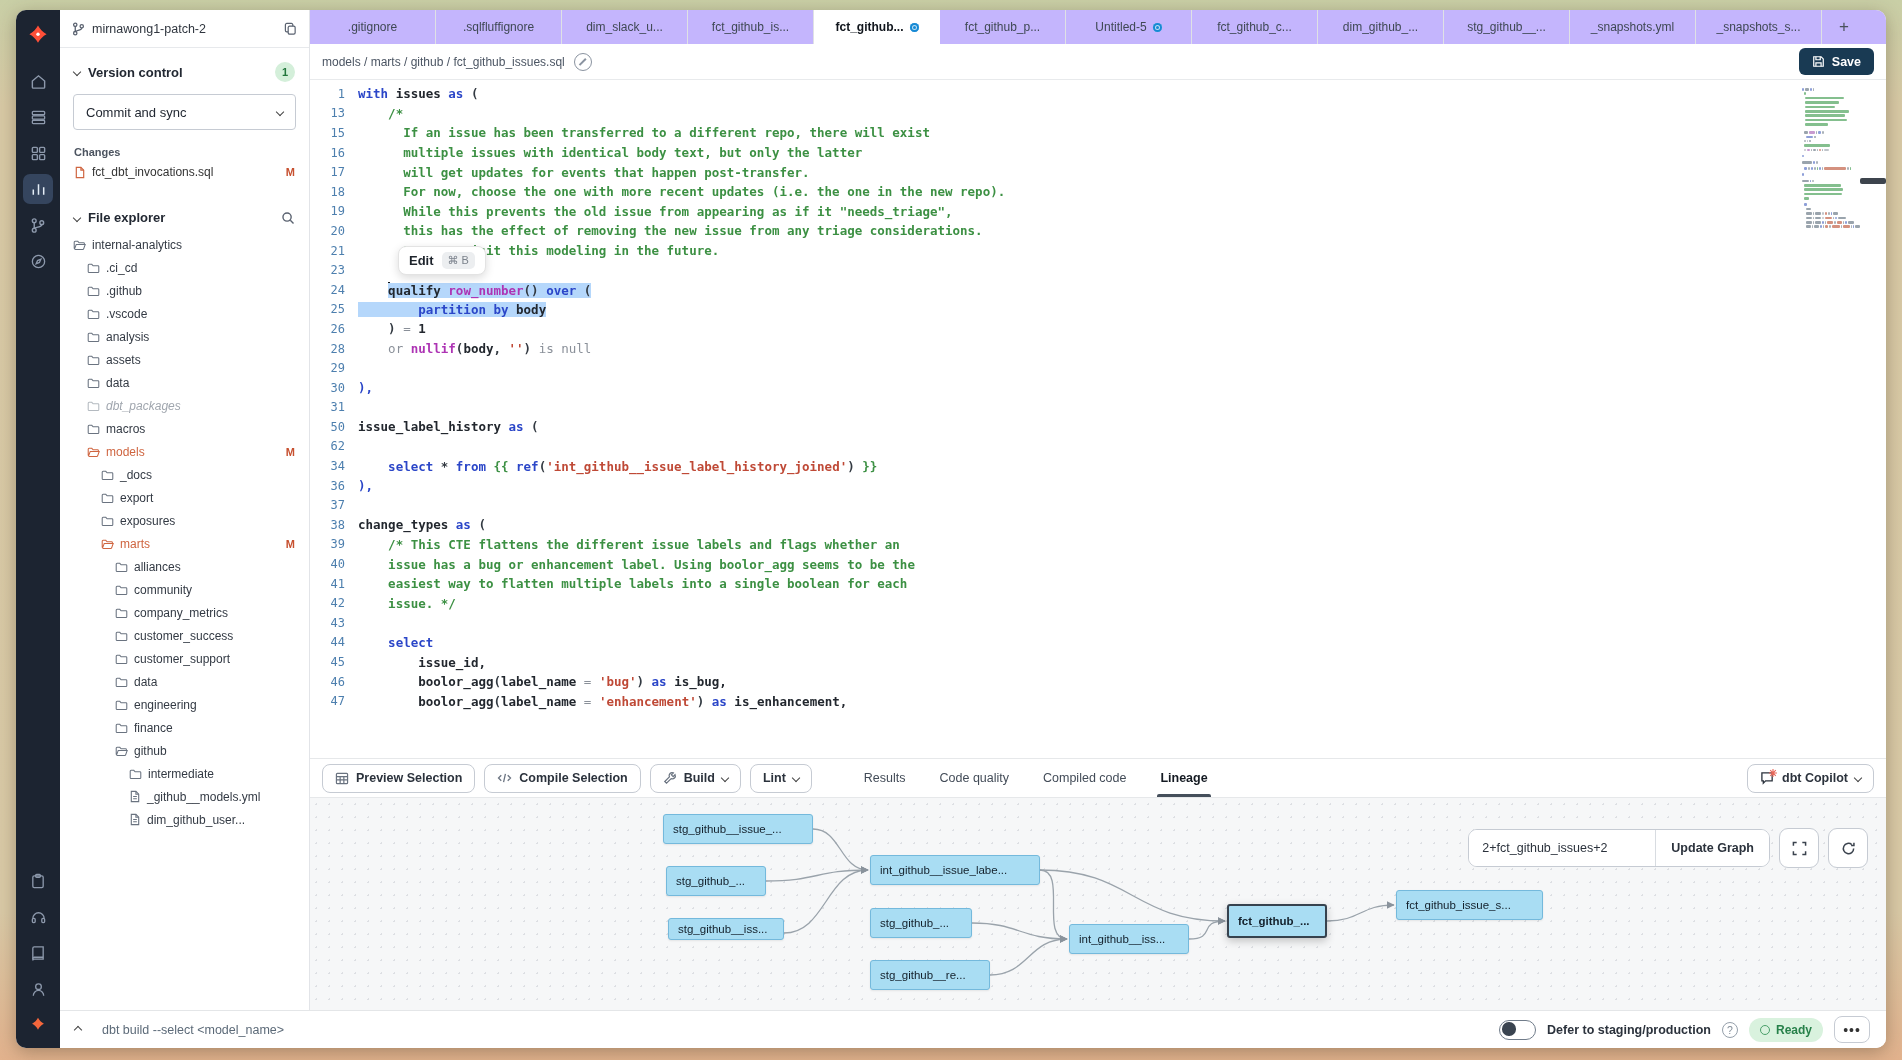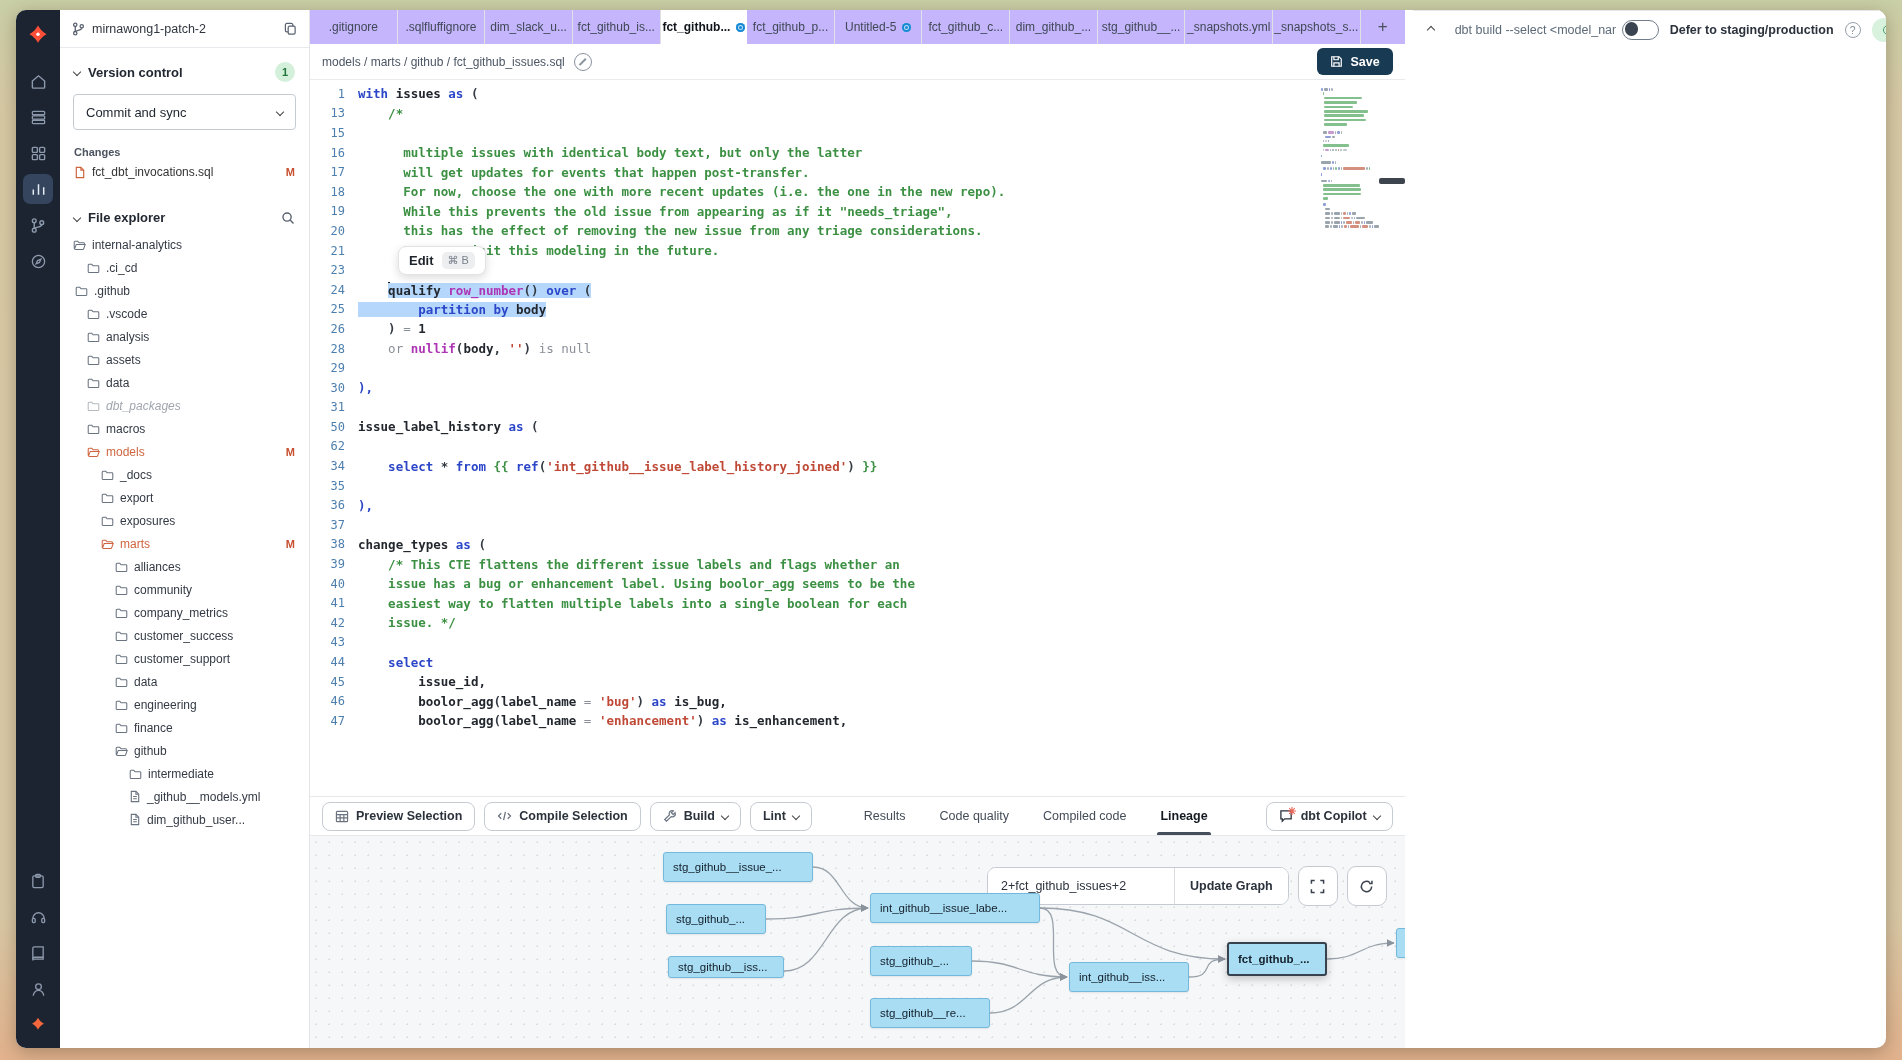--- a/index.html
+++ b/index.html
@@ -13,21 +13,21 @@
   
   .rail { width:44px; background:#1c2431; display:flex; flex-direction:column; align-items:center;
     padding:10px 0 8px; gap:6px; flex:none; }
   .rail .ric { width:30px; height:30px; border-radius:7px; display:flex; align-items:center; justify-content:center;
     color:#8d99ac; cursor:pointer; flex:none; }
   .rail .ric.active { background:#35455e; color:#e4edf6; }
   .rail .spacer { flex:1; }
   .rail .logo { margin-bottom:10px; }
 
   
-  .colwrap { flex:1; display:flex; flex-direction:row; min-width:0;gap:8px; }
+  .colwrap { flex:1; display:flex; flex-direction:column; min-width:0; }
   .content-row { flex:1; display:flex; min-height:0; }
 
   
   .sidebar { width:250px; flex:none; border-right:1px solid #e2e4e8; display:flex; flex-direction:column; background:#fff; overflow:hidden; }
   .branch-row { height:38px; border-bottom:1px solid #e7e9ec; display:flex; align-items:center; gap:7px; padding:0 12px; flex:none; }
   .branch-row .bname { font-size:12.5px; color:#30363f; flex:1; white-space:nowrap; overflow:hidden; }
   .icb { color:#6a7380; display:inline-flex; }
   .vc-header, .fe-header { display:flex; align-items:center; gap:8px; padding:14px 14px 6px; font-size:13px; font-weight:bold; color:#222832; }
   .fe-header { margin-top:14px; }
   .badge-green { margin-left:auto; width:20px; height:20px; border-radius:50%; background:#d4efda; color:#22763c;
@@ -278,21 +278,21 @@
               <span>internal-analytics</span>
             </div>
             <div class="trow" style="padding-left: 27px;">
               <span class="tic">
                 <svg width="13" height="12" viewBox="0 0 16 14" fill="none" stroke="currentColor" stroke-width="1.3">
                   <path d="M1.5 3.5a1 1 0 0 1 1-1h3.4l1.6 1.8h6a1 1 0 0 1 1 1v6.2a1 1 0 0 1-1 1h-11a1 1 0 0 1-1-1z"></path>
                 </svg>
               </span>
               <span>.ci_cd</span>
             </div>
-            <div class="trow" style="padding-left: 15px;">
+            <div class="trow" style="padding-left: 27px;">
               <span class="tic">
                 <svg width="13" height="12" viewBox="0 0 16 14" fill="none" stroke="currentColor" stroke-width="1.3">
                   <path d="M1.5 3.5a1 1 0 0 1 1-1h3.4l1.6 1.8h6a1 1 0 0 1 1 1v6.2a1 1 0 0 1-1 1h-11a1 1 0 0 1-1-1z"></path>
                 </svg>
               </span>
               <span>.github</span>
             </div>
             <div class="trow" style="padding-left: 27px;">
               <span class="tic">
                 <svg width="13" height="12" viewBox="0 0 16 14" fill="none" stroke="currentColor" stroke-width="1.3">
@@ -718,20 +718,21 @@
         <div class="cline">
               <span class="gut">1</span>
               <span class="ctext"><span class="tk-kw">with</span><span class="tk-id"> issues</span><span class="tk-kw"> as</span><span class="tk-pln"> (</span></span>
             </div>
             <div class="cline">
               <span class="gut">13</span>
               <span class="ctext">    <span class="tk-com">/*</span></span>
             </div>
             <div class="cline">
               <span class="gut">15</span>
+              <span class="ctext">      <span class="tk-com">If an issue has been transferred to a different repo, there will exist</span></span>
             </div>
             <div class="cline">
               <span class="gut">16</span>
               <span class="ctext">      <span class="tk-com">multiple issues with identical body text, but only the latter</span></span>
             </div>
             <div class="cline">
               <span class="gut">17</span>
               <span class="ctext">      <span class="tk-com">will get updates for events that happen post-transfer.</span></span>
             </div>
             <div class="cline">
@@ -786,24 +787,20 @@
               <span class="gut">50</span>
               <span class="ctext"><span class="tk-id">issue_label_history</span><span class="tk-kw"> as</span><span class="tk-pln"> (</span></span>
             </div>
             <div class="cline">
               <span class="gut">62</span>
               <span class="ctext"></span>
             </div>
             <div class="cline">
               <span class="gut">34</span>
               <span class="ctext">    <span class="tk-kw">select</span><span class="tk-pln"> * </span><span class="tk-kw">from</span><span class="tk-pln"> </span><span class="tk-jinja">{{ </span><span class="tk-kw">ref</span><span class="tk-pln">(</span><span class="tk-str">'int_github__issue_label_history_joined'</span><span class="tk-pln">) </span><span class="tk-jinja">}}</span></span>
-            </div>
-            <div class="cline">
-              <span class="gut">35</span>
-              <span class="ctext"></span>
             </div>
             <div class="cline">
               <span class="gut">36</span>
               <span class="ctext"><span class="tk-kw">),</span></span>
             </div>
             <div class="cline">
               <span class="gut">37</span>
               <span class="ctext"></span>
             </div>
             <div class="cline">

